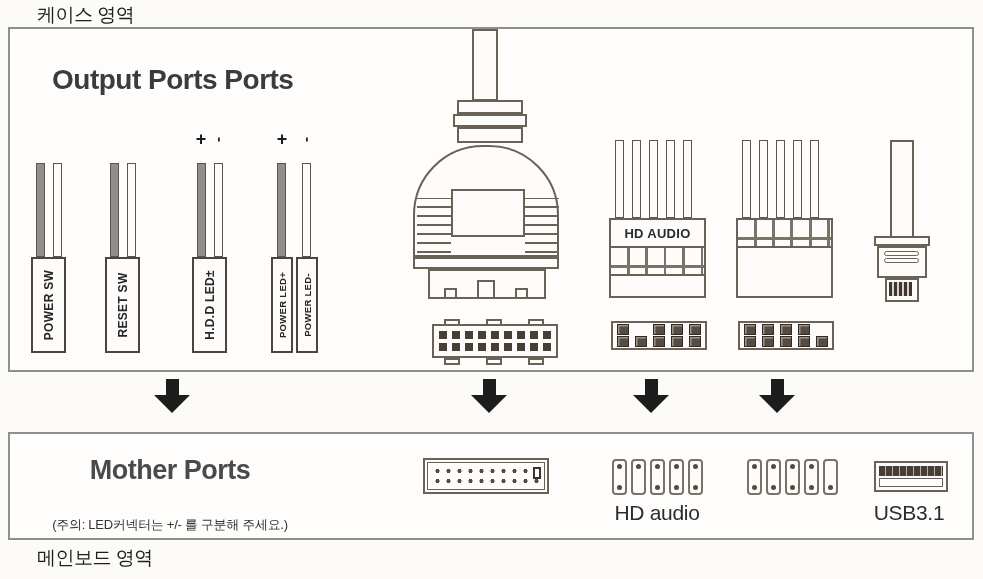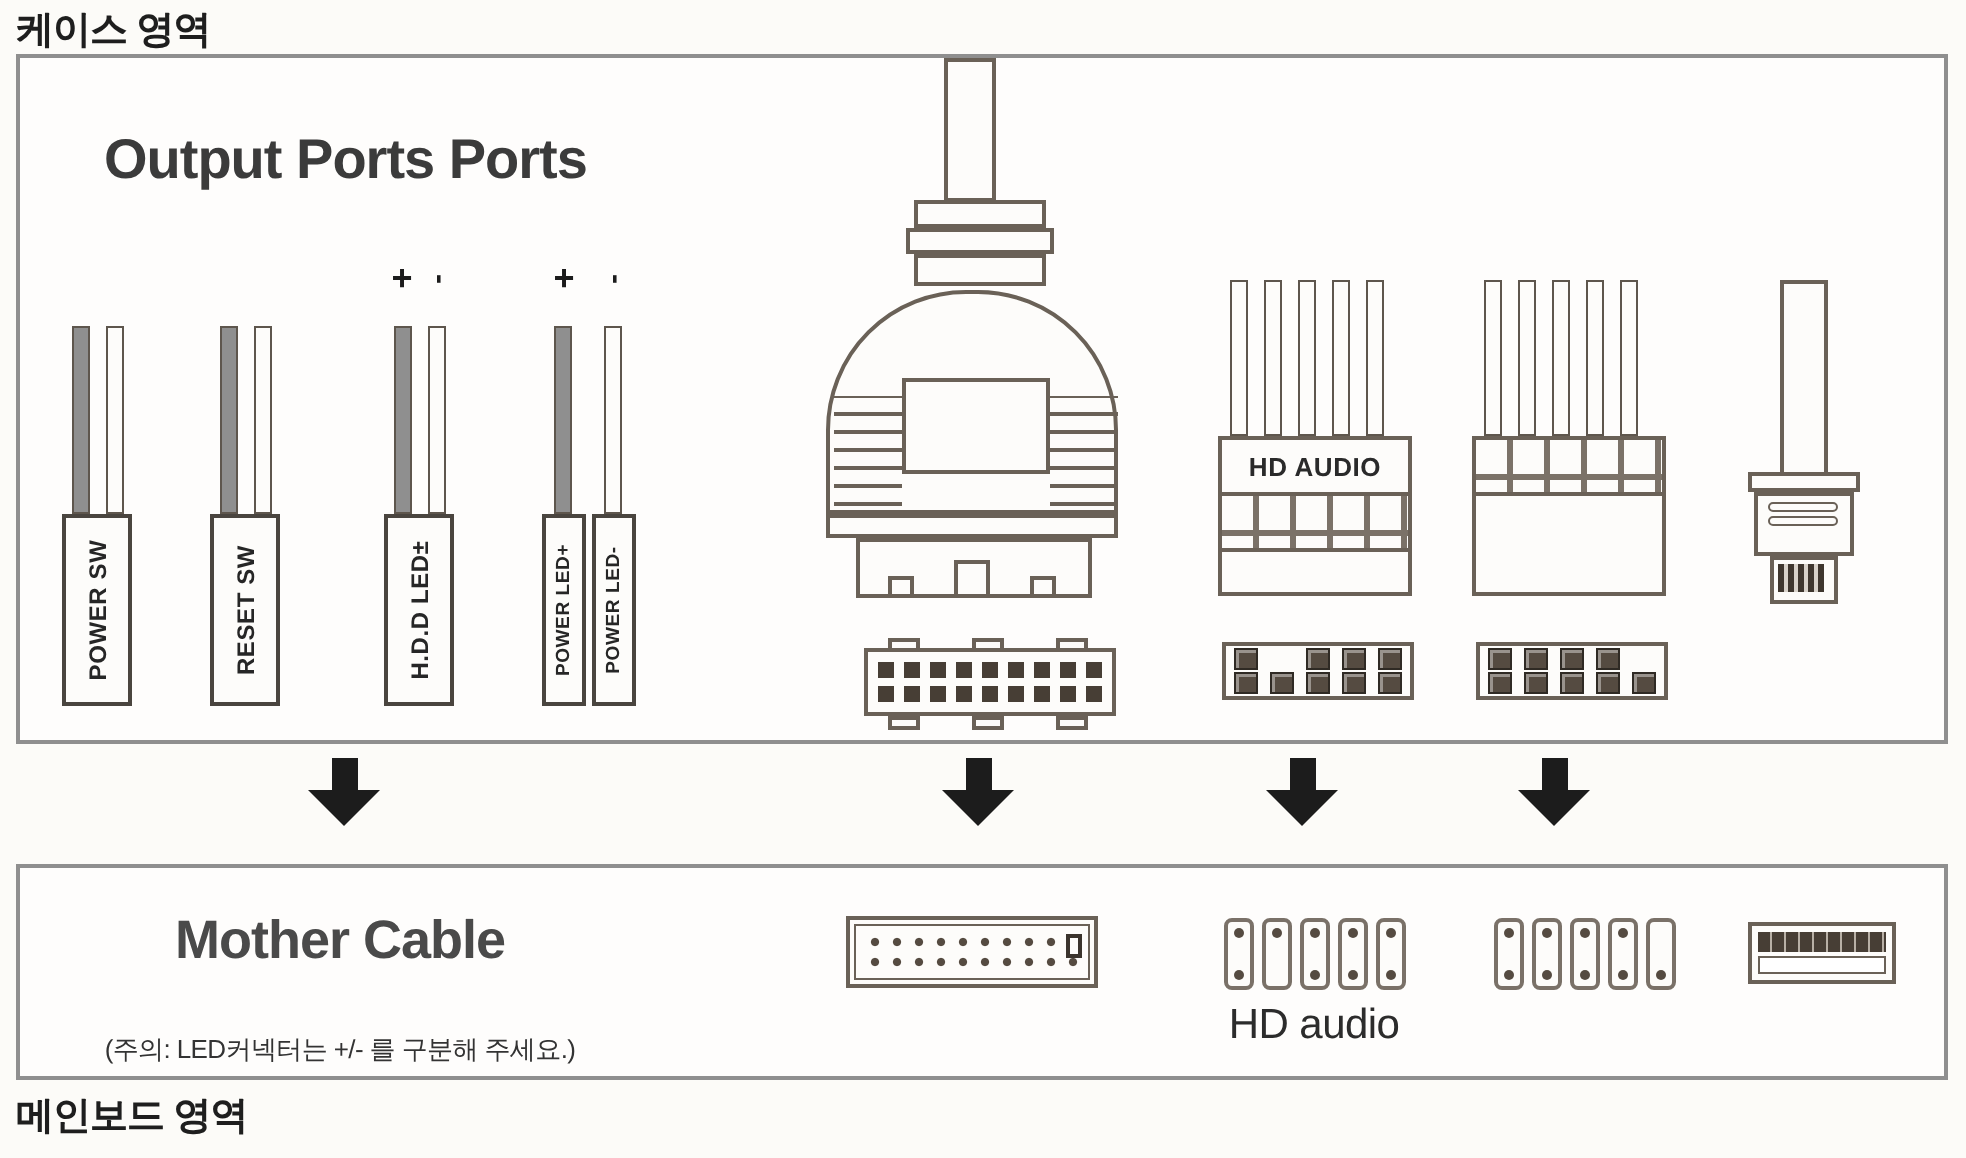--- a/index.html
+++ b/index.html
@@ -2,21 +2,21 @@
 <html><head>
 <meta charset="utf-8">
 <style>
   :root{
     --outline:#6a6157; --dark:#473e35; --wire:#8f8f8f; --arrowc:#1c1c1c;
     --boxborder:#8f8f8f; --paper:#fdfcfa; --ink:#1f1f1f;
   }
   html,body{margin:0;padding:0;background:#ffffff;}
   .scene{position:relative;width:983px;height:579px;background:#fcfbf8;overflow:hidden;
          font-family:"Liberation Sans",sans-serif;color:var(--ink);}
-  .area-label{position:absolute;font-size:19px;font-weight:700;color:#1e1e1e;letter-spacing:-0.5px;}
+  .area-label{position:absolute;font-size:19px;font-weight:400;color:#1e1e1e;letter-spacing:-0.5px;margin-left:29px;}
   .zone-box{position:absolute;border:2px solid var(--boxborder);background:#fefdfc;}
   .ocp-title{position:absolute;font-size:28px;font-weight:700;color:#3b3b3b;letter-spacing:-0.5px;}
   
   .wire{position:absolute;top:163px;width:7px;height:92px;border:1.5px solid #5e564d;background:var(--paper);}
   .wire.gray{background:var(--wire);}
   .cbody{position:absolute;top:257px;height:92px;border:2px solid #4a453f;background:var(--paper);}
   .vlabel{position:absolute;left:50%;top:50%;transform:translate(-50%,-50%) rotate(-90deg);
           white-space:nowrap;font-weight:700;font-size:12px;color:#262626;letter-spacing:.3px;}
   .vlabel.sm{font-size:9.5px;}
   .pol{position:absolute;top:129px;width:16px;text-align:center;font-weight:700;font-size:18px;color:#1c1c1c;}
@@ -208,21 +208,21 @@
     </div>
   <div class="arrow" style="left:633px">
       <div class="stem"></div>
       <div class="head"></div>
     </div>
   <div class="arrow" style="left:759px">
       <div class="stem"></div>
       <div class="head"></div>
     </div>
 
-  <div class="mb-title" style="left:45px;top:455px;width:250px">Mother Cable</div>
+  <div class="mb-title" style="left:45px;top:455px;width:250px">Mother Ports</div>
   <div class="mb-note" style="left:25px;top:516px;width:290px">(주의: LED커넥터는 +/- 를 구분해 주세요.)</div>
 
   <div class="usb30-outer">
     <div class="usb30-inner">
       <div class="dotrow" style="width:99px"></div>
       <div class="dotrow" style="width:110px"></div>
     </div>
     <div style="position:absolute;right:6px;top:7px;width:4px;height:8px;border:2px solid #3b342d"></div>
   </div>
 
@@ -270,14 +270,15 @@
     <div class="pill">
         <i class="pdot hide"></i>
         <i class="pdot"></i>
       </div>
   </div>
 
   <div class="usb31-socket">
     <div class="usb31-bar-dark"></div>
     <div class="usb31-bar-light"></div>
   </div>
+  <div class="mb-label" style="left:849px;width:120px">USB3.1</div>
 
 </div>
 
 </body></html>

